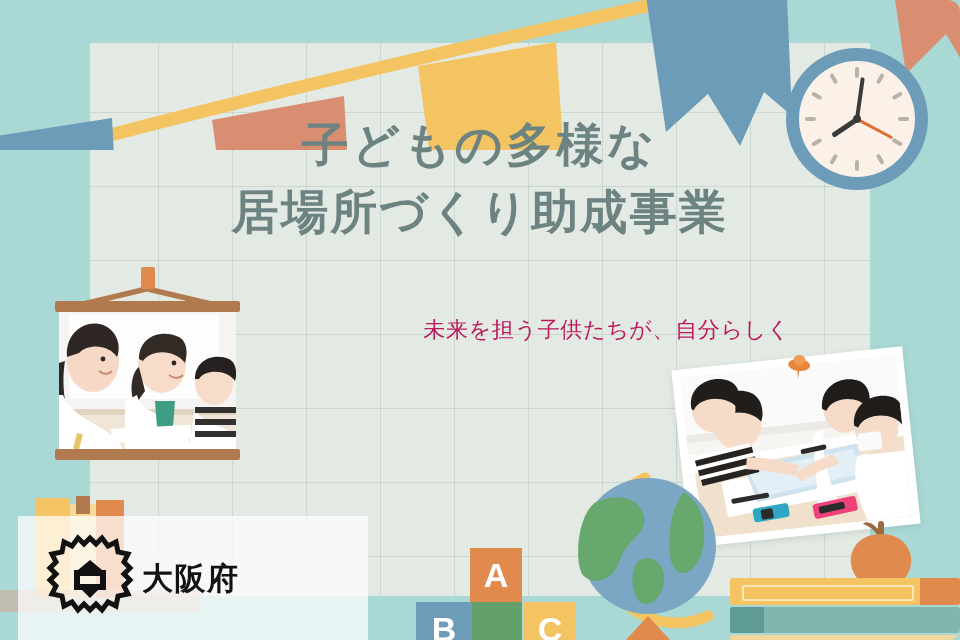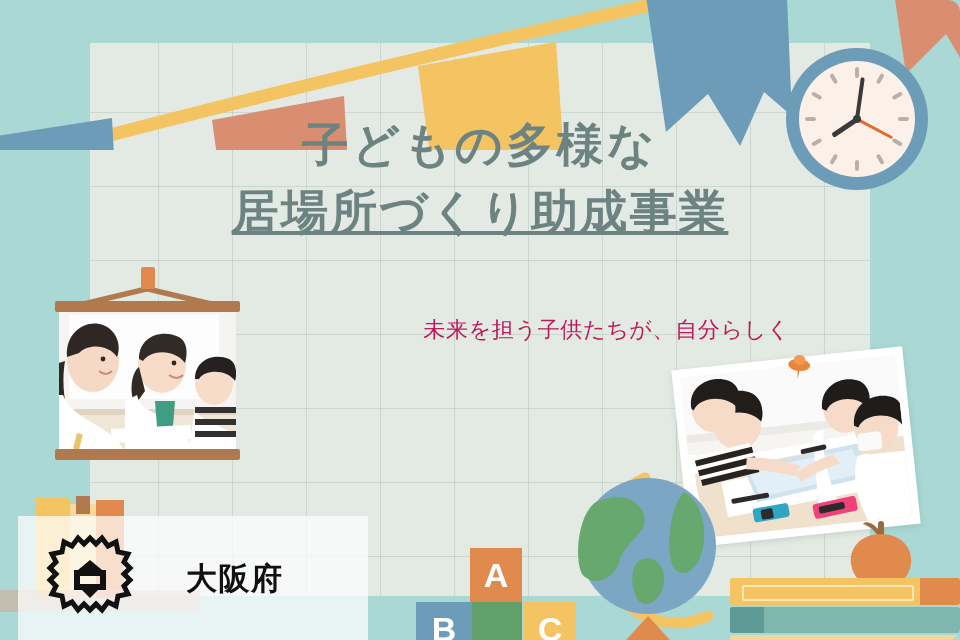--- a/index.html
+++ b/index.html
@@ -52,21 +52,21 @@
   .hand-s{width:2.5px;height:40px;margin-left:-1.25px;background:#e06c2f;}
   .clock-pin{position:absolute;left:50%;top:50%;width:8px;height:8px;margin:-4px 0 0 -4px;border-radius:50%;background:#3a3a3a;}
 
   
   .headline{
     position:absolute;left:120px;top:112px;width:720px;
     text-align:center;color:#6d8382;
     font-weight:700;font-size:47px;line-height:1.42;
     letter-spacing:.07em;
   }
-  .headline .l2{letter-spacing:.05em;text-decoration:underline;}
+  .headline .l2{letter-spacing:.05em;}
 
   .subtitle{
     position:absolute;left:170px;top:310px;width:620px;
     text-align:right;color:#be185d;
     font-size:22px;line-height:1.78;letter-spacing:.03em;font-weight:400;
   }
 
   
   .photo-left{position:absolute;left:55px;top:265px;width:185px;height:195px;}
   .hang-tape{
@@ -115,21 +115,21 @@
   .book-3{top:57px;height:26px;background:#f3d69a;}
 
   .pencil-stack{position:absolute;left:30px;top:490px;width:120px;height:110px;}
 
   .white-overlay{
     position:absolute;left:18px;top:516px;width:350px;height:124px;
     background:rgba(255,255,255,.72);
   }
 
   
-  .logo{position:absolute;left:44px;top:528px;width:310px;height:100px;display:flex;align-items:center;gap:44px;}
+  .logo{position:absolute;left:44px;top:528px;width:310px;height:100px;display:flex;align-items:center;}
   .crest{width:92px;height:92px;flex:0 0 92px;}
   .logo-text{margin-left:6px;color:#111;line-height:1;}
   .logo-pref{font-size:31px;font-weight:700;letter-spacing:.05em;}
   .logo-city{font-size:53px;font-weight:700;letter-spacing:.04em;margin-top:6px;}
 </style>
 </head>
 <body>
 
 <div class="stage">
 

